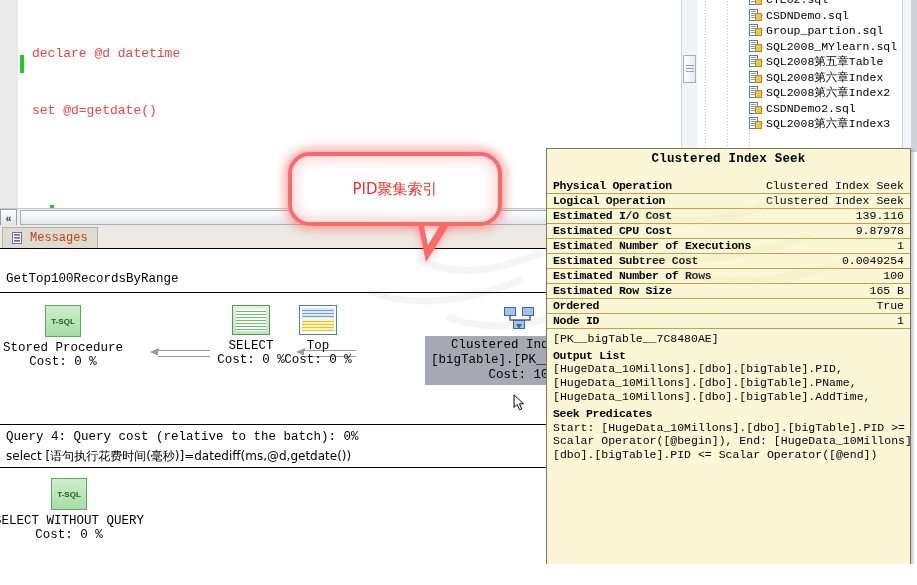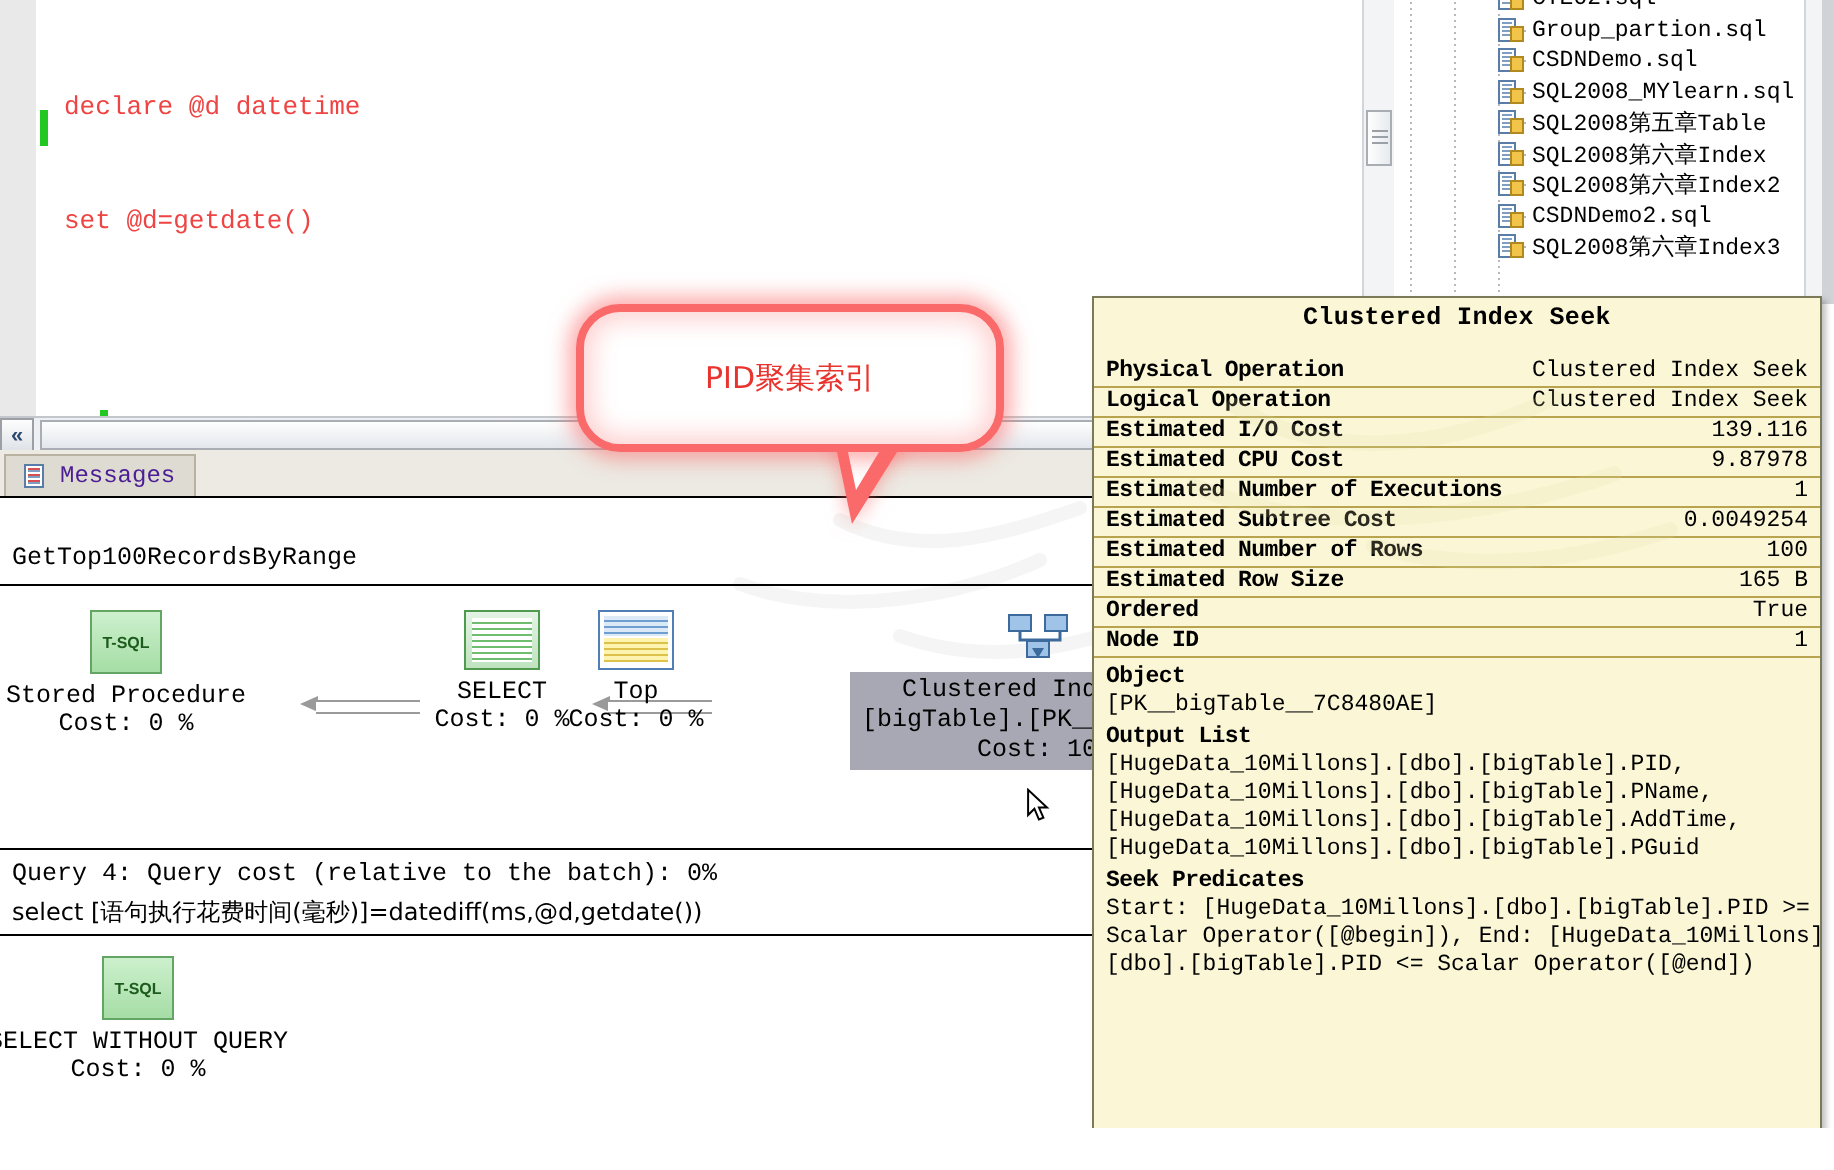--- a/index.html
+++ b/index.html
@@ -106,21 +106,21 @@
   .fl-border-r{position:absolute;left:911px;top:0;width:6px;height:152px;background:#cfd3d8;}
 
   
   .results{
     position:absolute;left:0;top:225px;width:696px;height:360px;background:#f0f0f0;overflow:hidden;
   }
   .tabstrip{position:absolute;left:0;top:0;width:696px;height:23px;background:#eceae3;border-bottom:1px solid #b9b2a2;}
   .tab{
     position:absolute;top:2px;height:21px;box-sizing:border-box;
     display:flex;align-items:center;gap:5px;padding:0 9px;
-    font-family:"Liberation Mono","DejaVu Sans Mono",monospace;font-size:12px;color:#4c1d95;
+    font-family:"Liberation Mono","DejaVu Sans Mono",monospace;font-size:12px;color:#c2410c;
   }
   .tab.inactive{left:2px;background:#dedbd2;border:1px solid #b9b2a2;border-bottom:none;}
   .tab.active{left:88px;background:#ffffff;border:1px solid #e0a23c;border-top:2px solid #e8a33d;border-bottom:1px solid #ffffff;z-index:3;}
   .msg-icon{position:relative;width:13px;height:13px;}
   .msg-icon .sheet{position:absolute;left:0;top:0;width:10px;height:12px;background:#fff;border:1px solid #5a7ca8;box-sizing:border-box;}
   .msg-icon .bars{position:absolute;left:2px;top:2px;width:6px;height:8px;background:repeating-linear-gradient(#d94f4f 0 1px,#7f9ec4 1px 2px,transparent 2px 3px);}
   .plan-icon{position:relative;width:14px;height:14px;}
   .plan-icon .b1{position:absolute;left:0;top:0;width:5px;height:4px;background:#8ab4e8;border:1px solid #43618c;box-sizing:border-box;}
   .plan-icon .b2{position:absolute;left:8px;top:0;width:5px;height:4px;background:#8ab4e8;border:1px solid #43618c;box-sizing:border-box;}
   .plan-icon .b3{position:absolute;left:1px;top:9px;width:5px;height:5px;background:#63d463;border:1px solid #2e7a2e;box-sizing:border-box;}
@@ -252,30 +252,30 @@
         </div>
       <div class="fl-name">CTE02.sql</div>
     </div>
     <div class="fl-row">
       <div class="fl-dash"></div>
       <div class="sqlicon">
           <div class="page"></div>
           <div class="lines"></div>
           <div class="tag"></div>
         </div>
+      <div class="fl-name">CSDNDemo.sql</div>
+    </div>
+    <div class="fl-row">
+      <div class="fl-dash"></div>
+      <div class="sqlicon">
+          <div class="page"></div>
+          <div class="lines"></div>
+          <div class="tag"></div>
+        </div>
       <div class="fl-name">Group_partion.sql</div>
-    </div>
-    <div class="fl-row">
-      <div class="fl-dash"></div>
-      <div class="sqlicon">
-          <div class="page"></div>
-          <div class="lines"></div>
-          <div class="tag"></div>
-        </div>
-      <div class="fl-name">CSDNDemo.sql</div>
     </div>
     <div class="fl-row">
       <div class="fl-dash"></div>
       <div class="sqlicon">
           <div class="page"></div>
           <div class="lines"></div>
           <div class="tag"></div>
         </div>
       <div class="fl-name">SQL2008_MYlearn.sql</div>
     </div>
@@ -482,30 +482,28 @@
         <b>Ordered</b>
         <span>True</span>
       </div>
       <div class="tt-row">
         <b>Node ID</b>
         <span>1</span>
       </div>
     </div>
 
     <div class="tt-sect">
-      <b>Object</b>
       <div>[PK__bigTable__7C8480AE]</div>
     </div>
 
     <div class="tt-sect">
       <b>Output List</b>
       <div>[HugeData_10Millons].[dbo].[bigTable].PID,</div>
       <div>[HugeData_10Millons].[dbo].[bigTable].PName,</div>
       <div>[HugeData_10Millons].[dbo].[bigTable].AddTime,</div>
-      <div>[HugeData_10Millons].[dbo].[bigTable].PGuid</div>
     </div>
 
     <div class="tt-sect">
       <b>Seek Predicates</b>
       <div>Start: [HugeData_10Millons].[dbo].[bigTable].PID &gt;=</div>
       <div>Scalar Operator([@begin]), End: [HugeData_10Millons].</div>
       <div>[dbo].[bigTable].PID &lt;= Scalar Operator([@end])</div>
     </div>
   </div>
 

